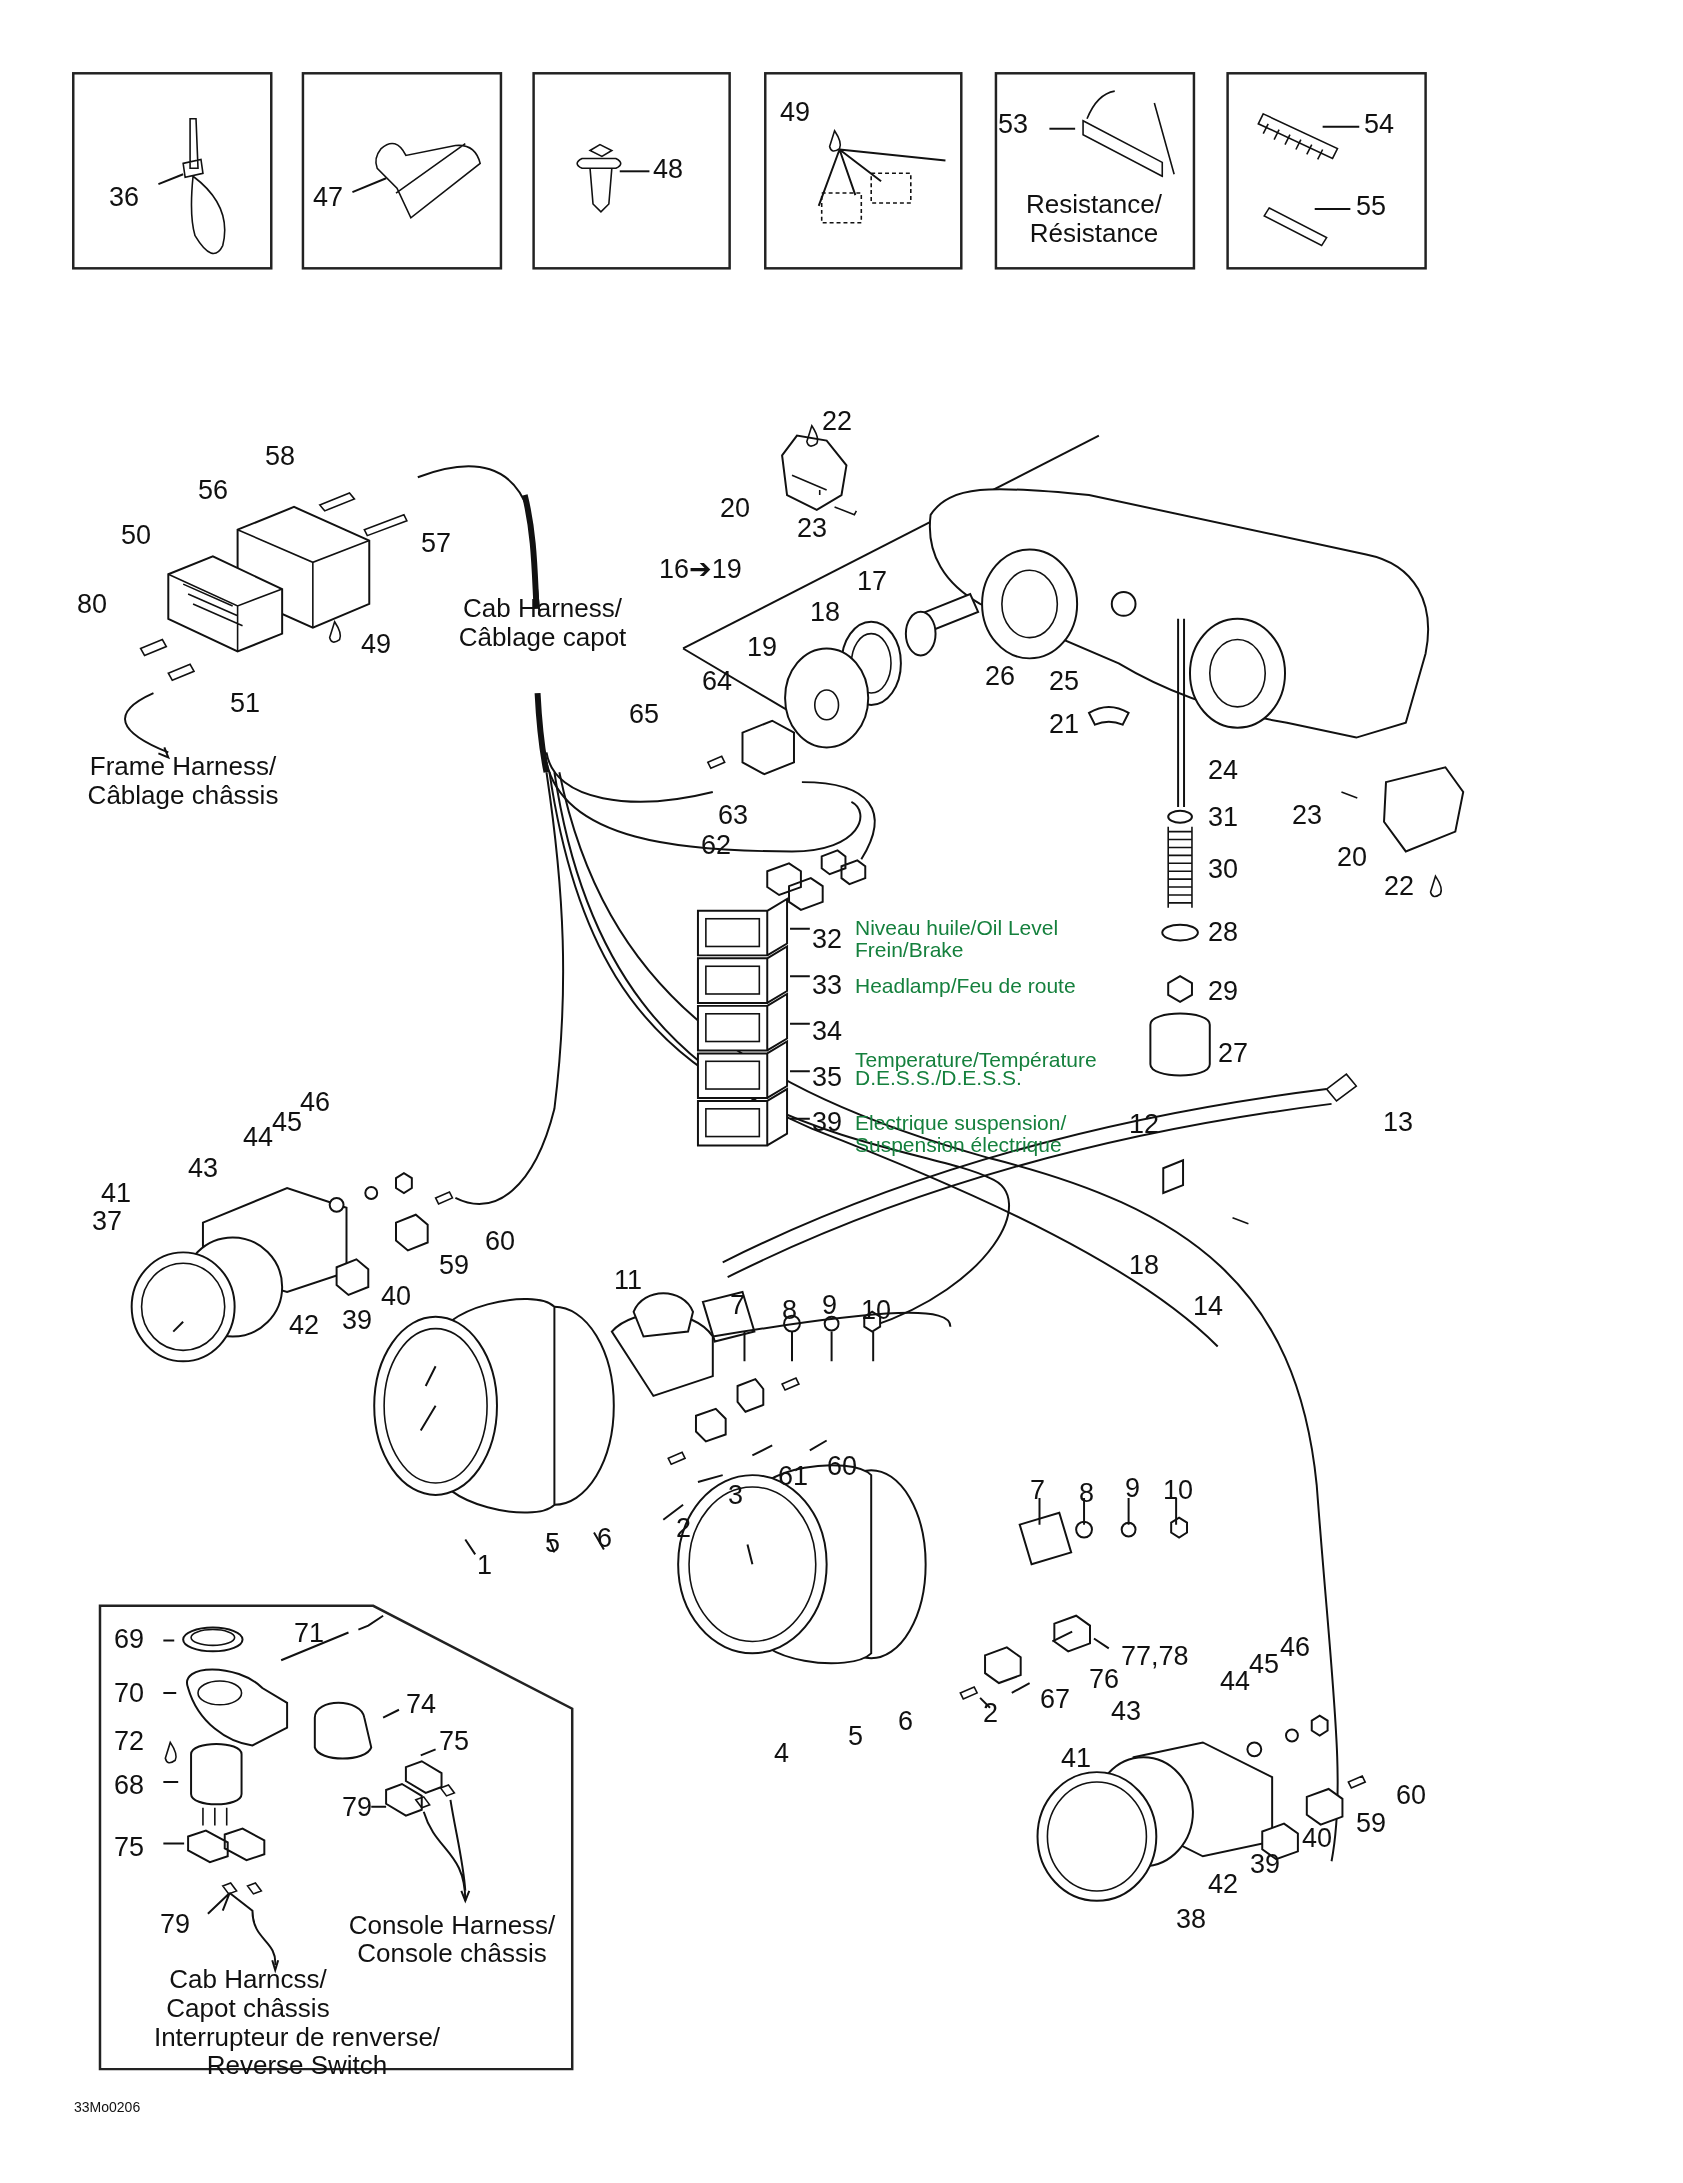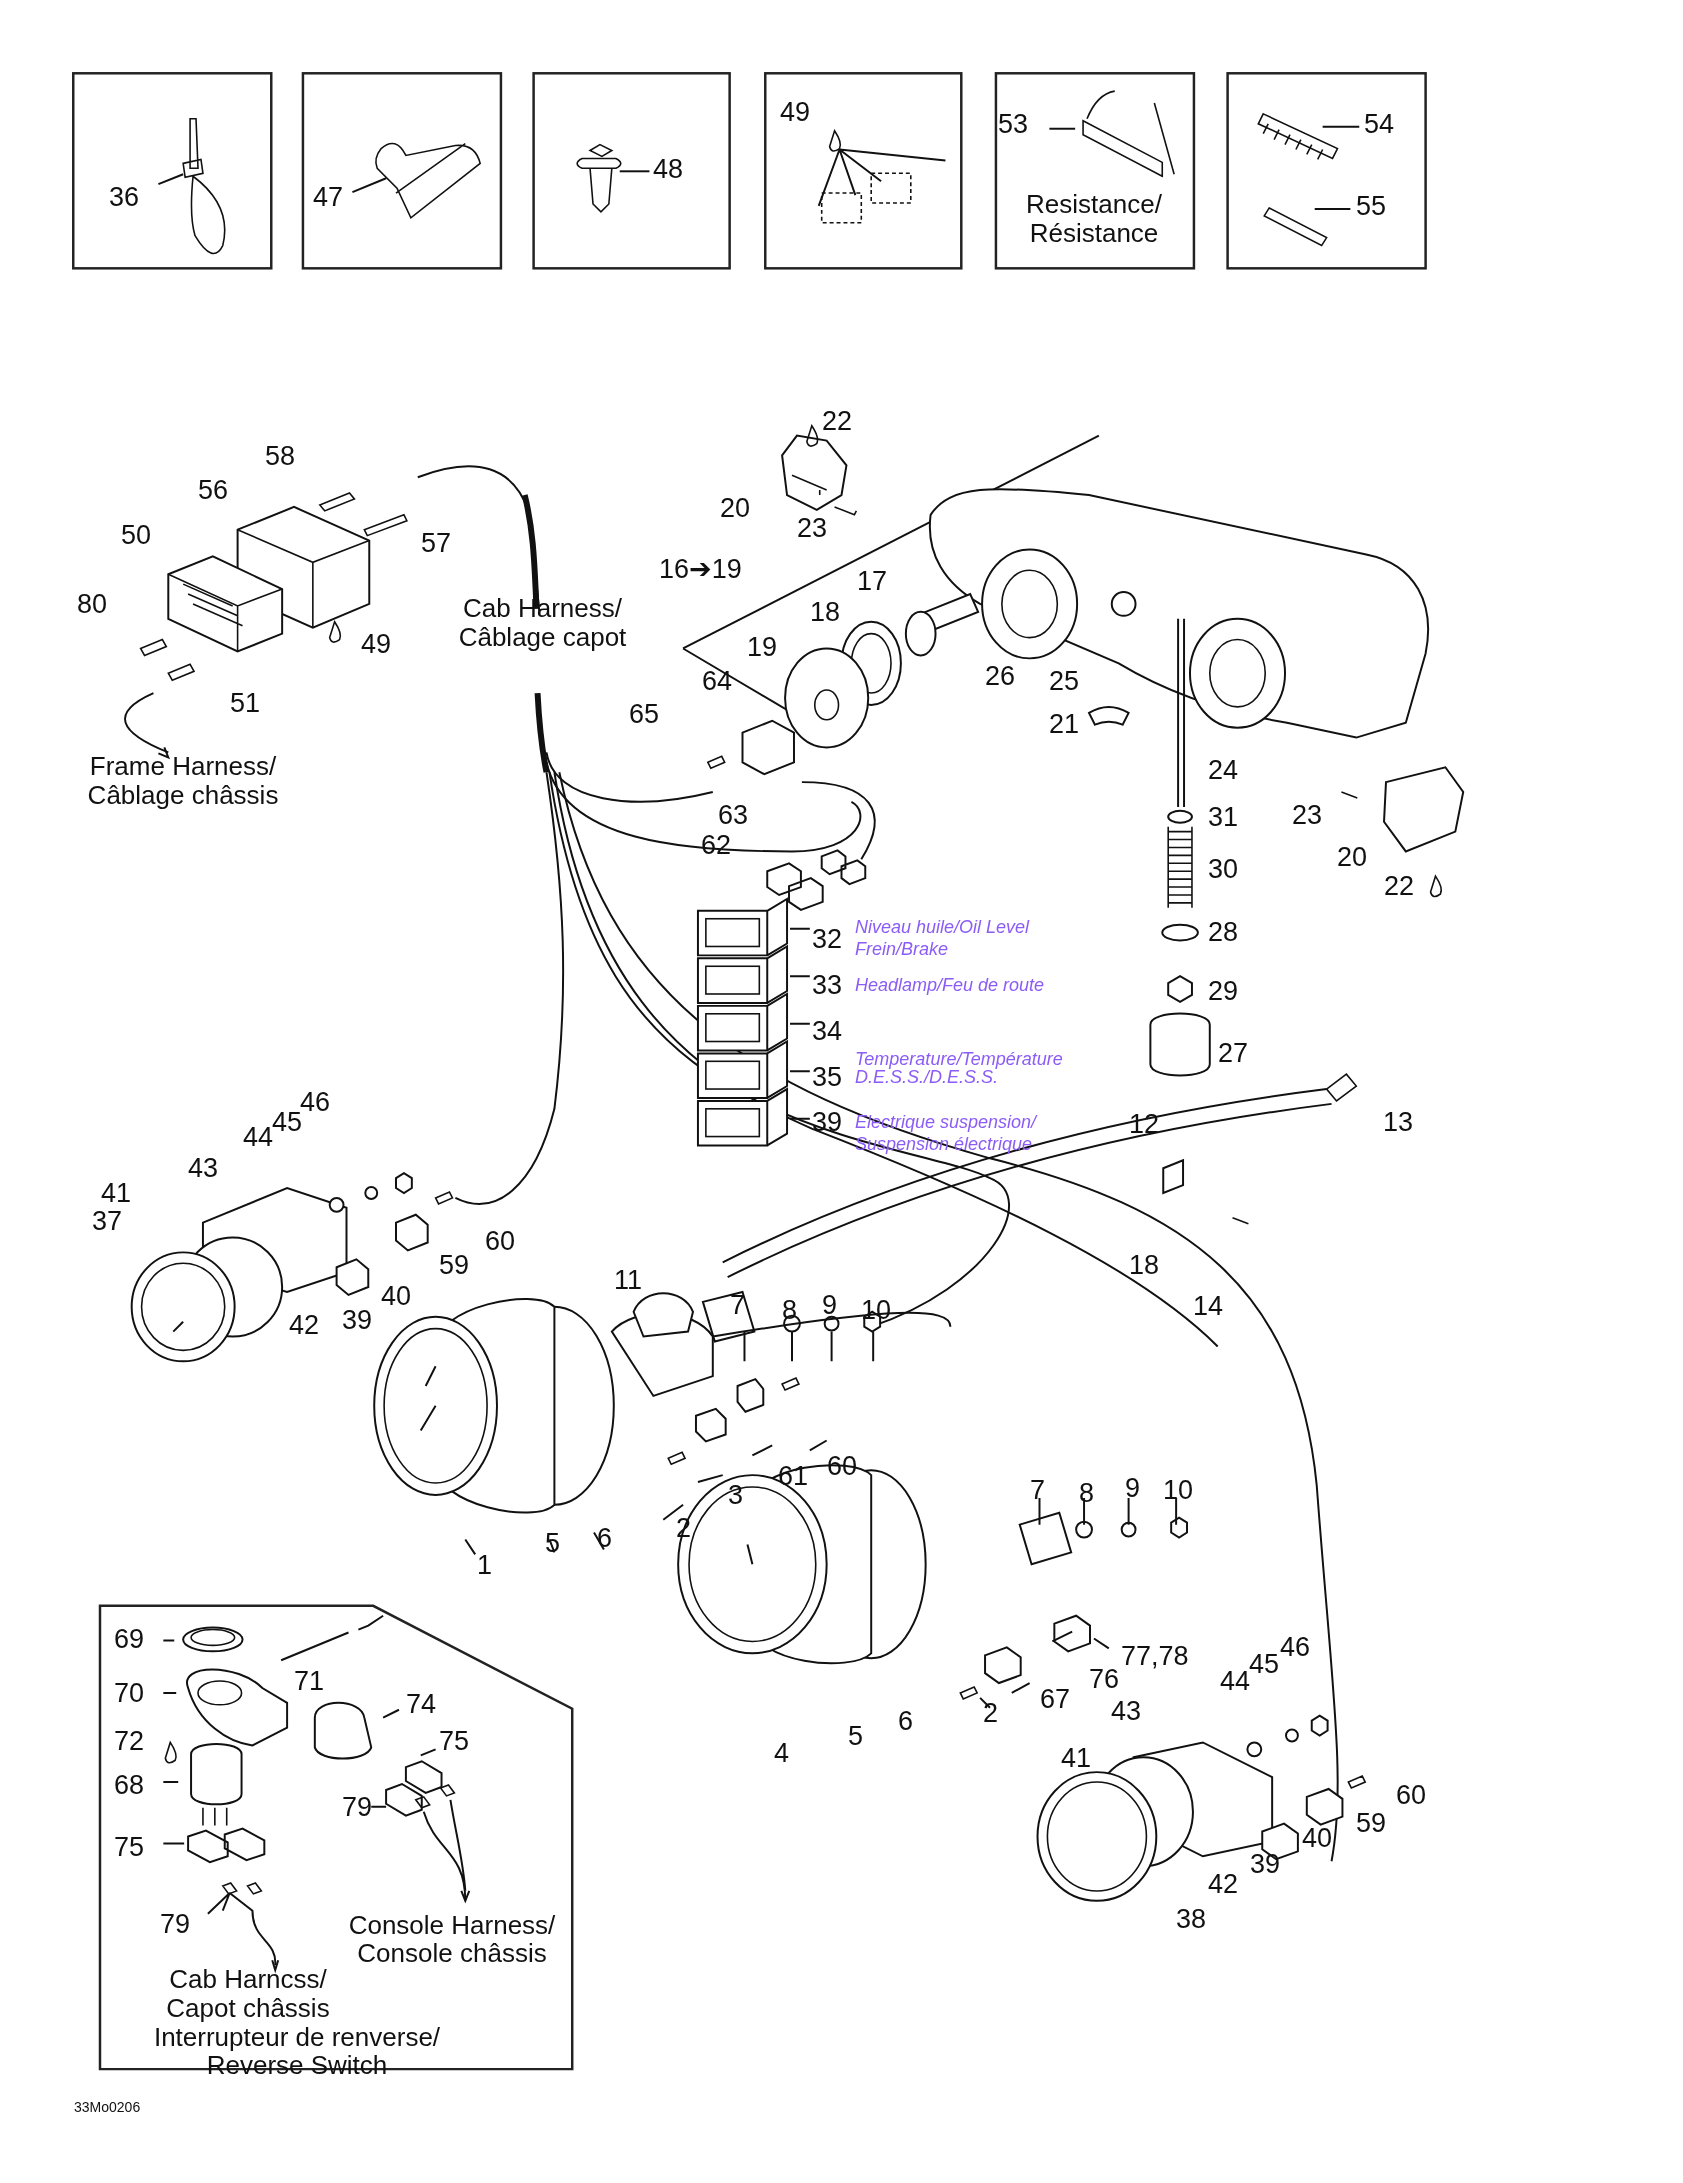--- a/index.html
+++ b/index.html
@@ -1,20 +1,20 @@
 <!DOCTYPE html>
 <html><head>
 <meta charset="utf-8">
 <style>
   html,body{margin:0;padding:0;background:#ffffff;}
   body{width:1683px;height:2184px;position:relative;overflow:hidden;font-family:"Liberation Sans",sans-serif;color:#111;}
   #stage{position:absolute;left:0;top:0;width:1683px;height:2184px;}
   .lbl{position:absolute;font-family:"Liberation Sans",sans-serif;font-size:27px;line-height:1;color:#111;white-space:nowrap;}
   .cap{position:absolute;font-family:"Liberation Sans",sans-serif;font-size:26px;line-height:29px;color:#111;text-align:center;white-space:nowrap;}
-  .sw{position:absolute;font-family:"Liberation Sans",sans-serif;font-size:18px;line-height:23px;color:#8b5cf6;white-space:nowrap;font-style:italic;}
+  .sw{position:absolute;font-family:"Liberation Sans",sans-serif;font-size:21px;line-height:23px;color:#15803d;white-space:nowrap;}
   .small{position:absolute;font-family:"Liberation Sans",sans-serif;font-size:14px;color:#111;}
   svg .ln{stroke:#111;stroke-width:2;fill:none;}
   svg .th{stroke:#111;stroke-width:1.6;fill:none;}
   svg .wh{stroke:#111;stroke-width:2;fill:#fff;}
   svg .hv{stroke:#111;stroke-width:6;fill:none;}
   svg .box{stroke:#222;stroke-width:2.5;fill:none;}
 </style>
 </head>
 <body>
 
@@ -347,21 +347,21 @@
   <path class="wh" d="M410 1785 l16 -6 l20 12 l0 14 l-16 6 l-20 -12 z M390 1808 l16 -6 l20 12 l0 14 l-16 6 l-20 -12 z"></path>
   <path class="th" d="M420 1818 l8 -3 l6 8 l-8 3 z M445 1806 l8 -3 l6 8 l-8 3 z"></path>
   <path class="ln" d="M428 1830 C440 1870 470 1870 470 1920 M455 1818 C460 1850 468 1880 470 1910"></path>
   <path class="ln" d="M466 1910 l4 10 l4 -10"></path>
   <path class="ln" d="M275 1980 l3 10 l3 -10"></path>
   <path class="th" d="M172 1760 q8 12 5 18 q-8 6 -10 -2 z"></path>
   <path class="ln" d="M387 1735 L403 1727 M425 1773 L440 1767 M375 1825 L390 1825"></path>
 </svg>
 
 <span class="lbl" style="left:114px;top:1626px">69</span>
-<span class="lbl" style="left:294px;top:1668px">71</span>
+<span class="lbl" style="left:294px;top:1620px">71</span>
 <span class="lbl" style="left:114px;top:1680px">70</span>
 <span class="lbl" style="left:406px;top:1691px">74</span>
 <span class="lbl" style="left:114px;top:1728px">72</span>
 <span class="lbl" style="left:439px;top:1728px">75</span>
 <span class="lbl" style="left:114px;top:1772px">68</span>
 <span class="lbl" style="left:342px;top:1794px">79</span>
 <span class="lbl" style="left:114px;top:1834px">75</span>
 <span class="lbl" style="left:160px;top:1911px">79</span>
 
 <span class="cap" style="left:337px;top:1911px;width:230px">Console Harness/</span>

